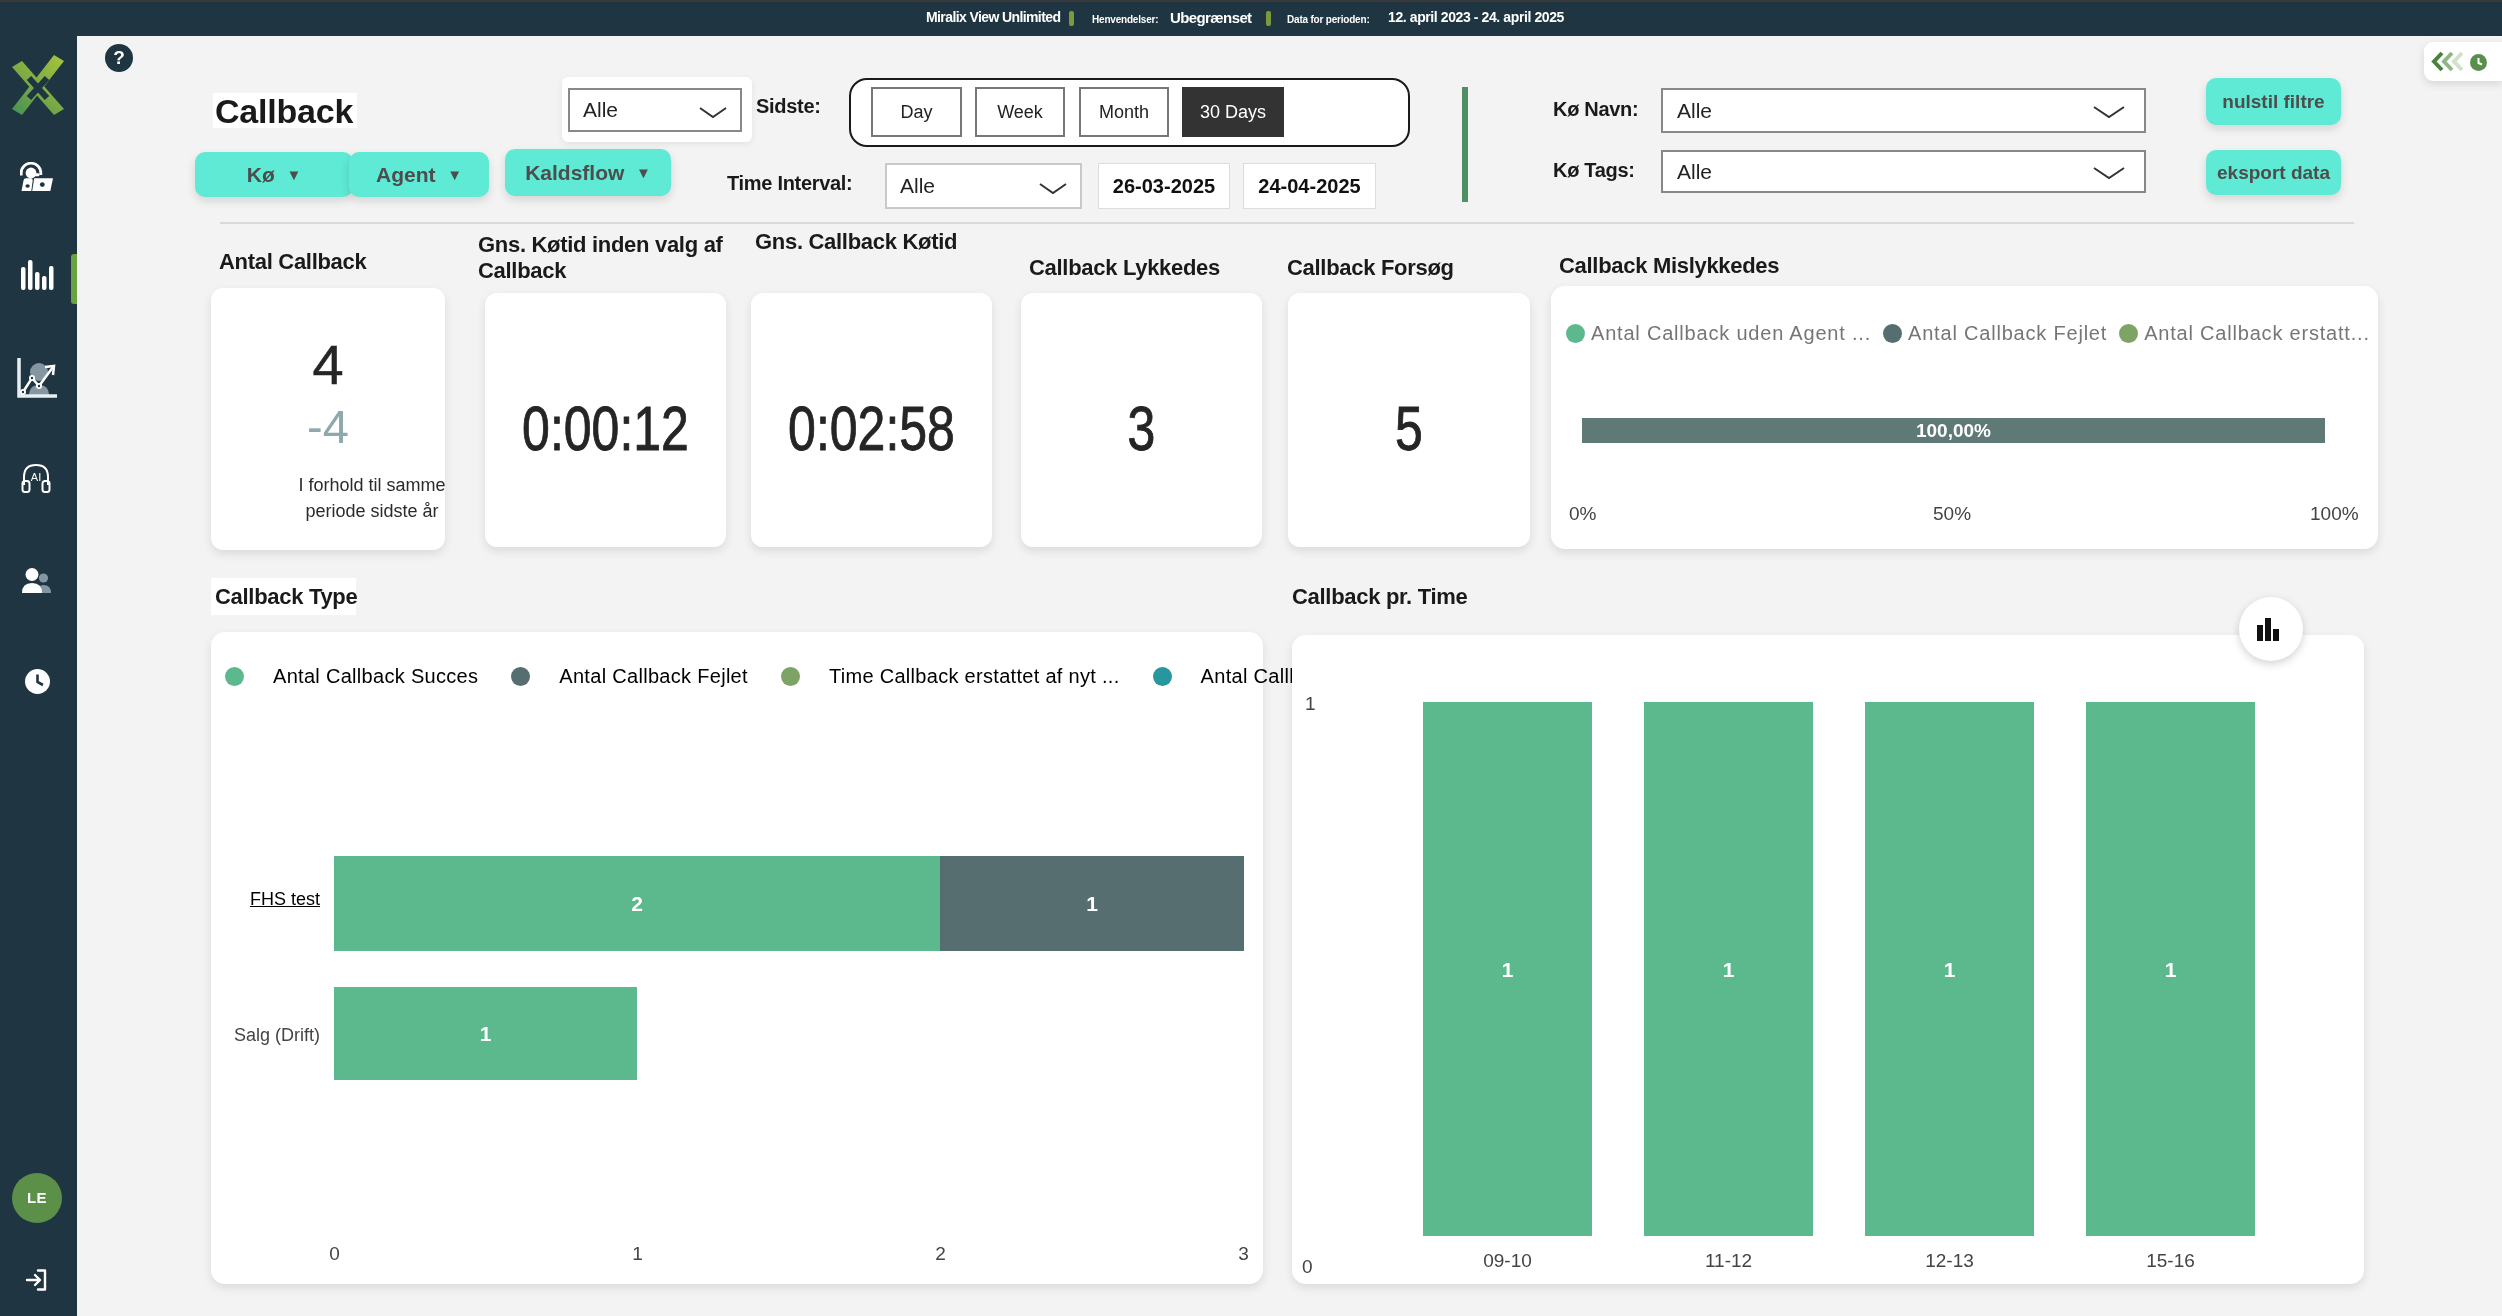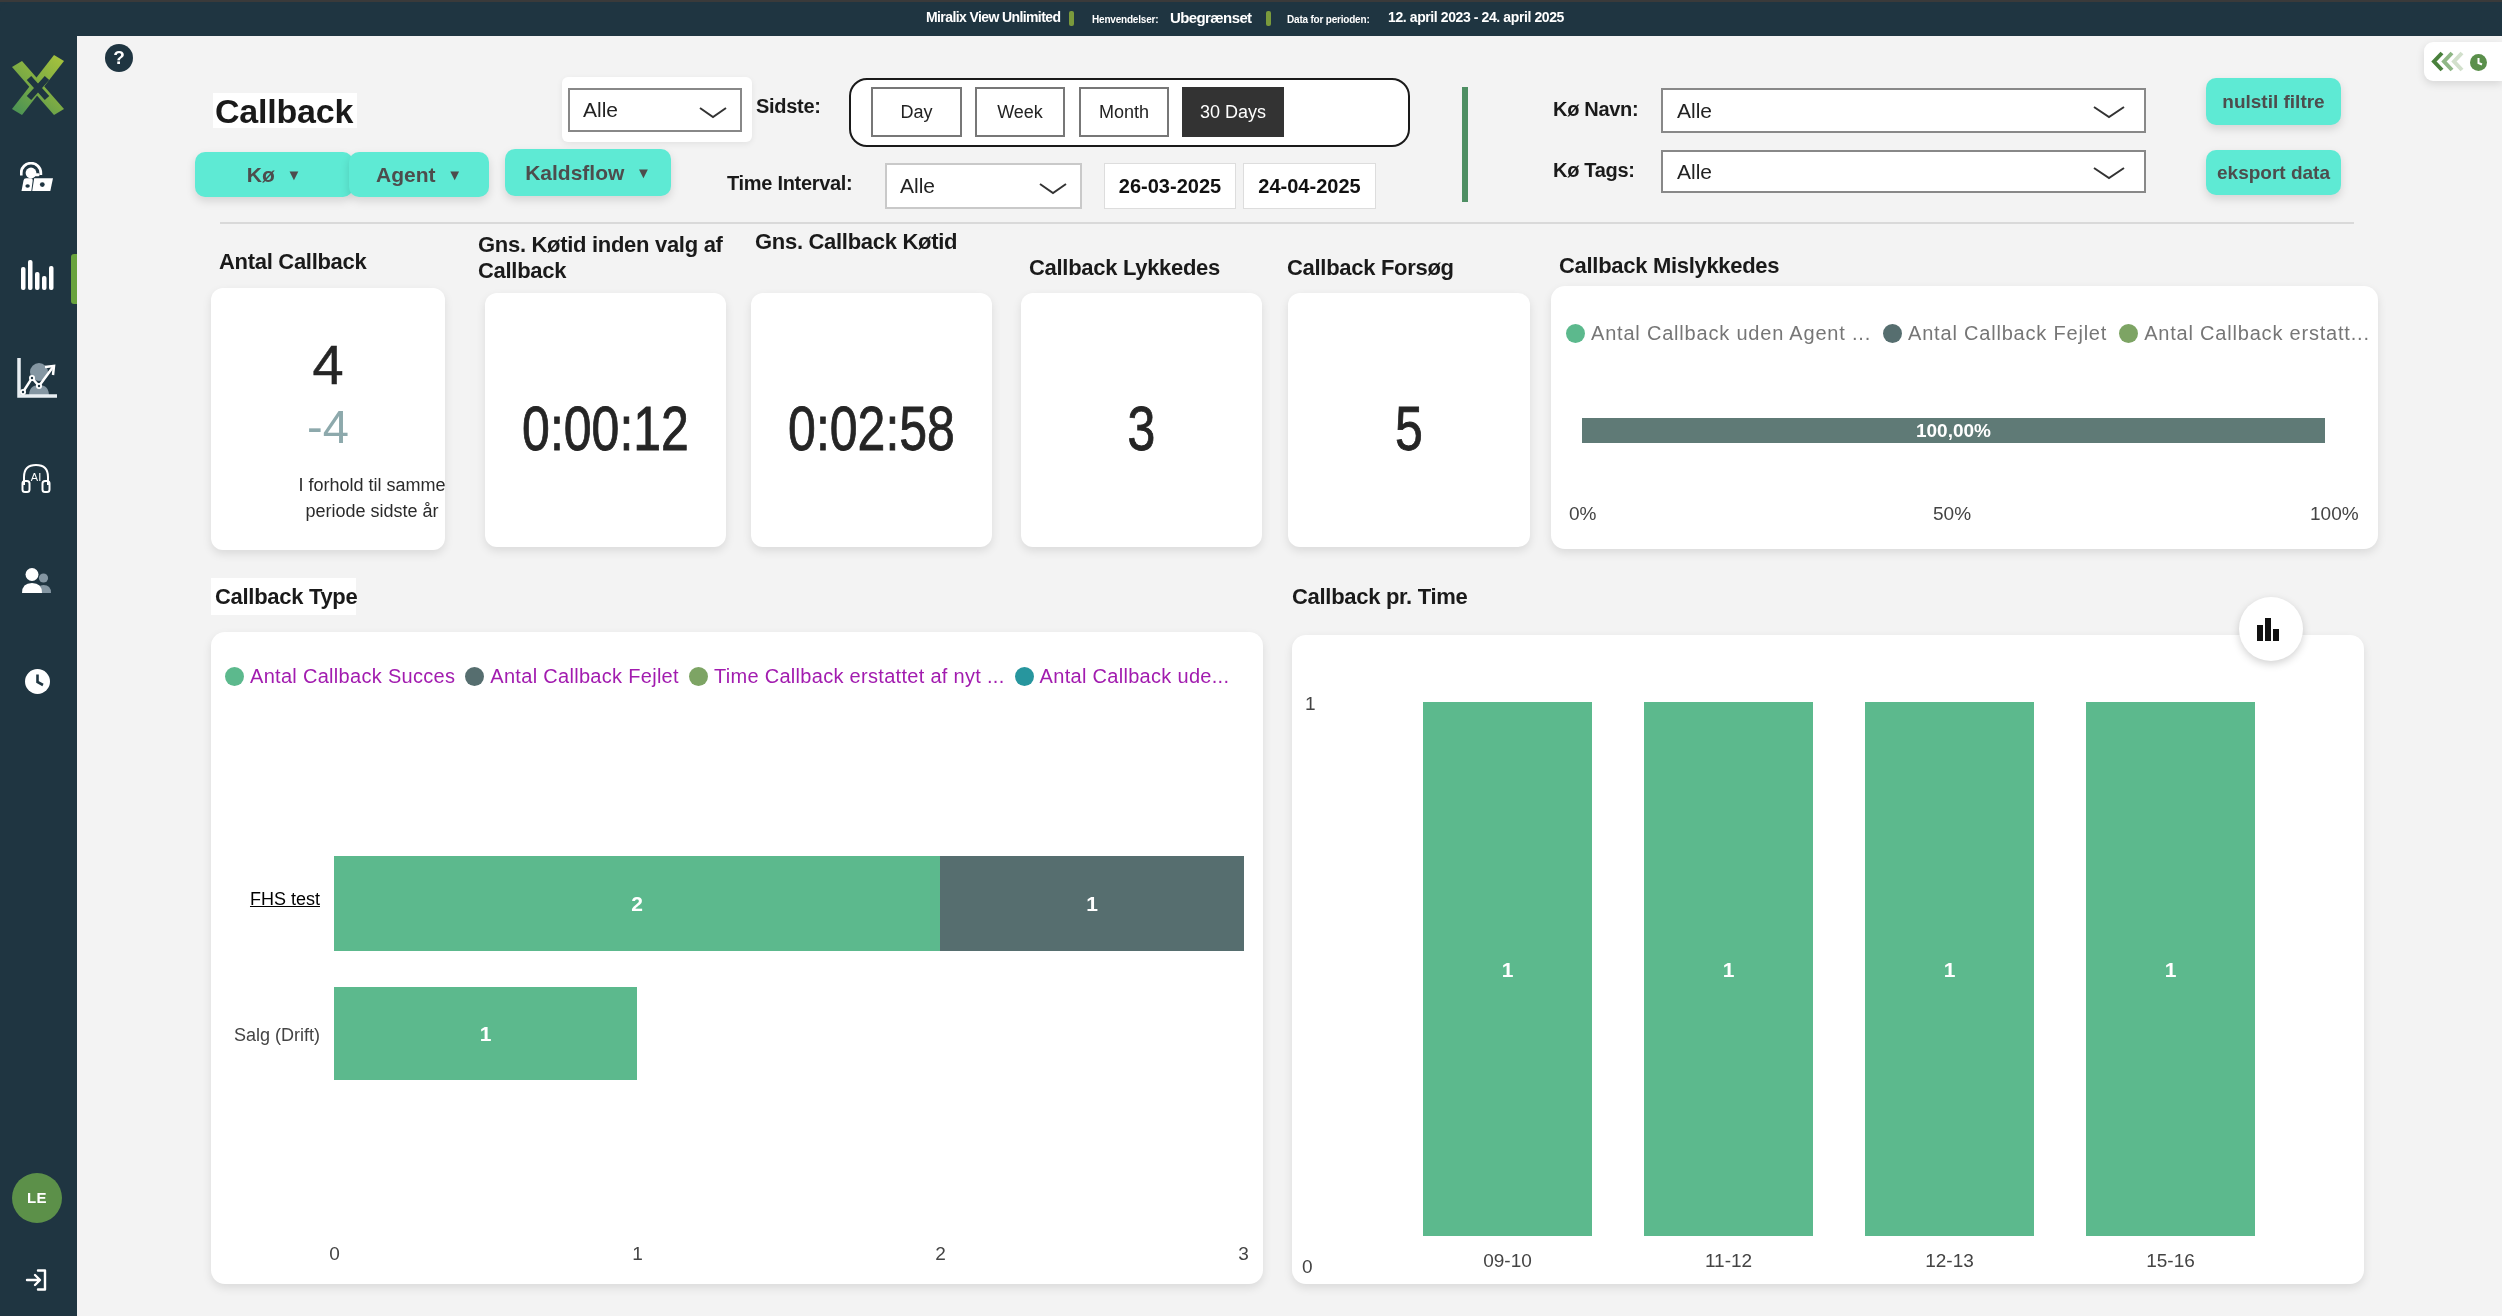--- a/index.html
+++ b/index.html
@@ -133,21 +133,21 @@
 <div class="abs cbtn" style="left:349px; top:152px; width:140px; height:45px; font-size:21px;">Agent&nbsp;&nbsp;<span style="font-size:15px;">▼</span></div>
 <div class="abs cbtn" style="left:505px; top:149px; width:166px; height:47px; font-size:21px;">Kaldsflow&nbsp;&nbsp;<span style="font-size:15px;">▼</span></div>
 
 <div class="abs ttl" style="left:727px; top:172px; font-size:20px;">Time Interval:</div>
 <div class="abs ddbox" style="left:885px; top:163px; width:197px; height:46px; border:2px solid #c9c9c9;">
   <span style="font-size:21px; color:#222; margin-left:13px;">Alle</span>
   <svg style="position:absolute; right:12px; top:17px;" width="30" height="14">
       <polyline points="2,2 15,11 28,2" stroke="#333" stroke-width="2" fill="none"></polyline>
     </svg>
 </div>
-<div class="abs" style="left:1098px; top:163px; width:132px; height:46px; background:#fff; border:1px solid #ddd; display:flex; align-items:center; justify-content:center; font-size:20px; font-weight:bold; color:#111;margin-left:6px;">26-03-2025</div>
+<div class="abs" style="left:1098px; top:163px; width:132px; height:46px; background:#fff; border:1px solid #ddd; display:flex; align-items:center; justify-content:center; font-size:20px; font-weight:bold; color:#111;">26-03-2025</div>
 <div class="abs" style="left:1243px; top:163px; width:133px; height:46px; background:#fff; border:1px solid #ddd; display:flex; align-items:center; justify-content:center; font-size:20px; font-weight:bold; color:#111;">24-04-2025</div>
 
 <div class="abs" style="left:1462px; top:87px; width:6px; height:115px; background:#4e8f63;"></div>
 
 <div class="abs ttl" style="left:1553px; top:98px; font-size:20px;">Kø Navn:</div>
 <div class="abs ddbox" style="left:1661px; top:88px; width:485px; height:45px; border:2px solid #888;">
   <span style="font-size:21px; color:#222; margin-left:14px;">Alle</span>
   <svg style="position:absolute; right:18px; top:15px;" width="34" height="15">
       <polyline points="2,2 17,12 32,2" stroke="#333" stroke-width="2" fill="none"></polyline>
     </svg>
@@ -209,21 +209,21 @@
     <span>Antal Callback erstatt...</span>
 </div>
 <div class="abs" style="left:1582px; top:418px; width:743px; height:25px; background:#5f7a76; color:#fff; font-weight:bold; font-size:19px; text-align:center; line-height:25px;">100,00%</div>
 <div class="abs" style="left:1569px; top:503px; font-size:19px; color:#444;">0%</div>
 <div class="abs" style="left:1933px; top:503px; font-size:19px; color:#444;">50%</div>
 <div class="abs" style="left:2310px; top:503px; font-size:19px; color:#444;">100%</div>
 
 <div class="abs whbox" style="left:211px; top:578px; width:145px; height:37px;"></div>
 <div class="abs ttl" style="left:215px; top:584px; font-size:22px;">Callback Type</div>
 <div class="abs panel" style="left:211px; top:632px; width:1052px; height:652px;"></div>
-<div class="abs legrow" style="left:225px; top:665px; font-size:20px; color:#a21caf; letter-spacing:0.3px;">
+<div class="abs legrow" style="left:225px; top:665px; font-size:20px; color:#000000; letter-spacing:0.3px;gap:23px;">
   <span class="legdot" style="background:#5cb98d;"></span>
     <span>Antal Callback Succes</span>
   <span class="legdot" style="background:#566e6f; margin-left:10px;"></span>
     <span>Antal Callback Fejlet</span>
   <span class="legdot" style="background:#7da464; margin-left:10px;"></span>
     <span>Time Callback erstattet af nyt ...</span>
   <span class="legdot" style="background:#27969e; margin-left:10px;"></span>
     <span>Antal Callback ude...</span>
 </div>
 

